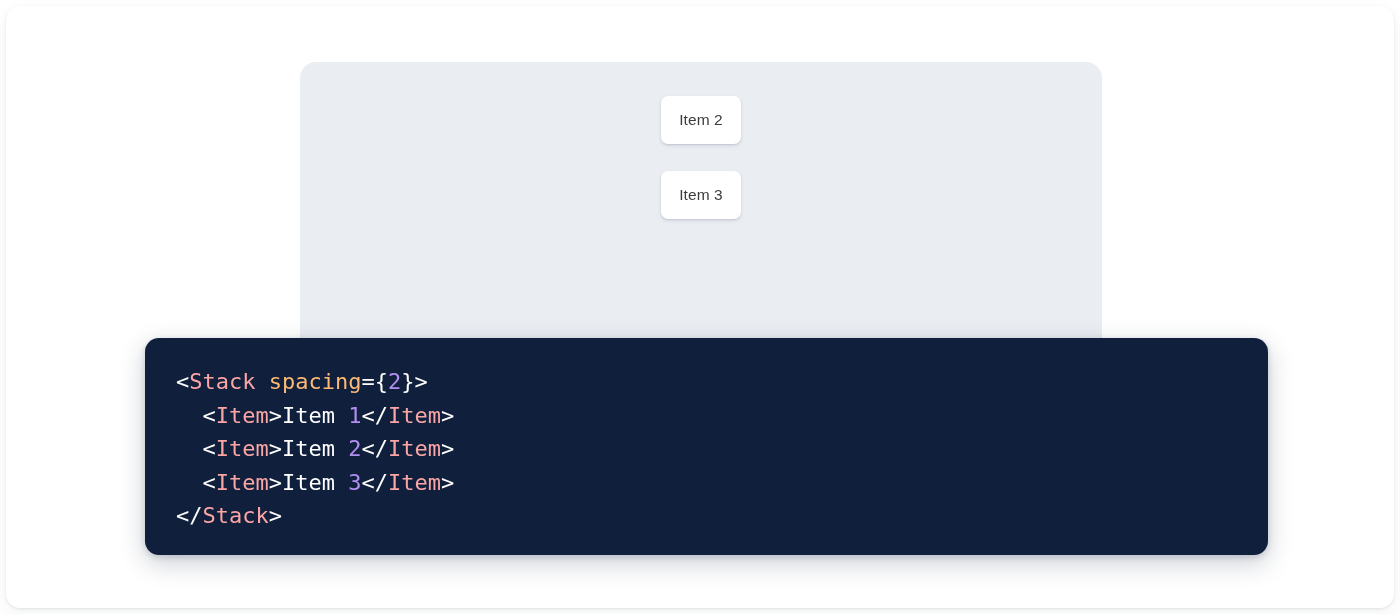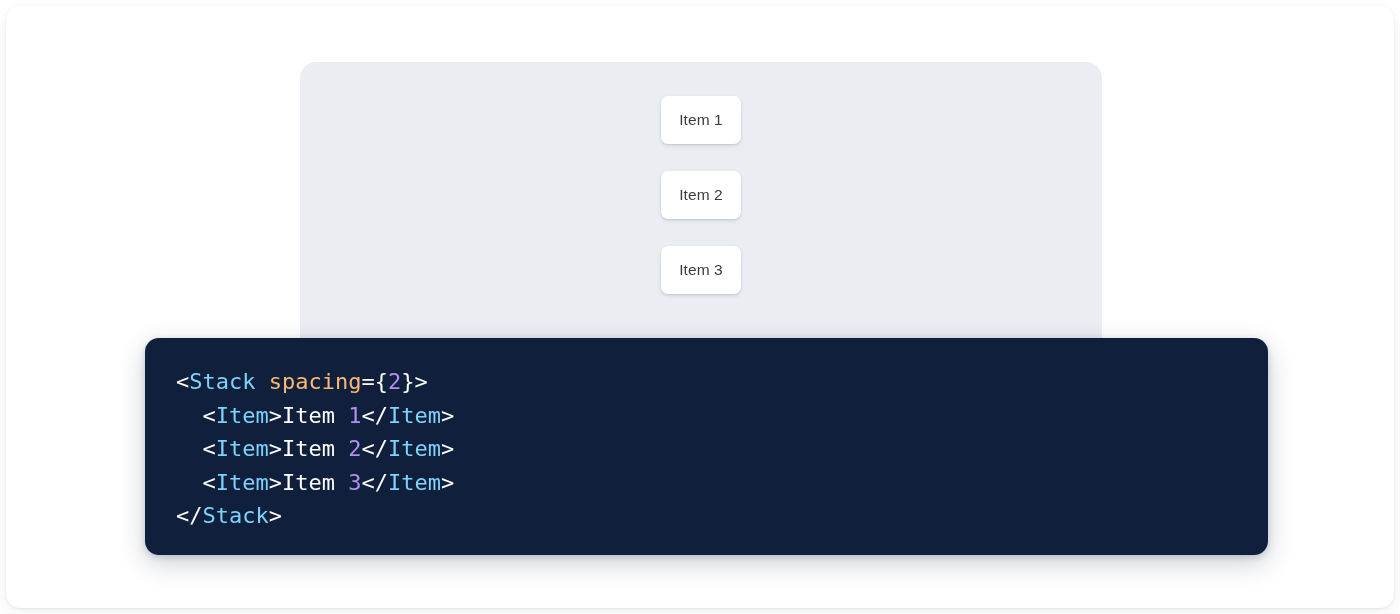--- a/index.html
+++ b/index.html
@@ -90,35 +90,32 @@
   #code-text {
     font-family: "DejaVu Sans Mono", monospace;
     font-size: 22px;
     line-height: 33.6px;
     white-space: pre;
     color: #ffffff;
     margin: 0;
   }
 
   .tok-punc   { color: #ffffff; }
-  .tok-tag    { color: #7dd3fc; }
+  .tok-tag    { color: #fca5a5; }
   .tok-attr   { color: #fdba74; }
   .tok-num    { color: #b48ef2; }
   .tok-text   { color: #ffffff; }
 </style>
 </head>
 <body>
 
 <div id="page-frame">
 
   <div id="stage-panel">
     <div id="stack-container">
-        <div class="stack-item">
-          <span>Item 1</span>
-        </div>
         <div class="stack-item">
           <span>Item 2</span>
         </div>
         <div class="stack-item">
           <span>Item 3</span>
         </div>
       </div>
   </div>
 
   <div id="code-block">

